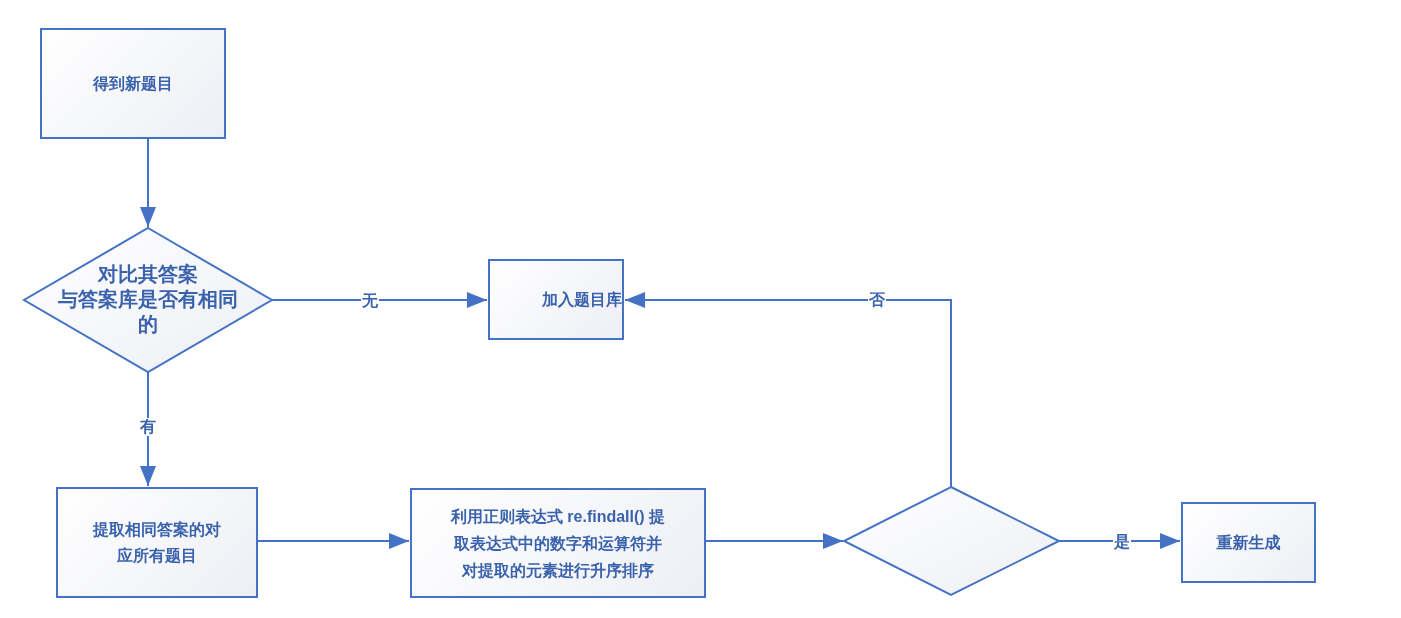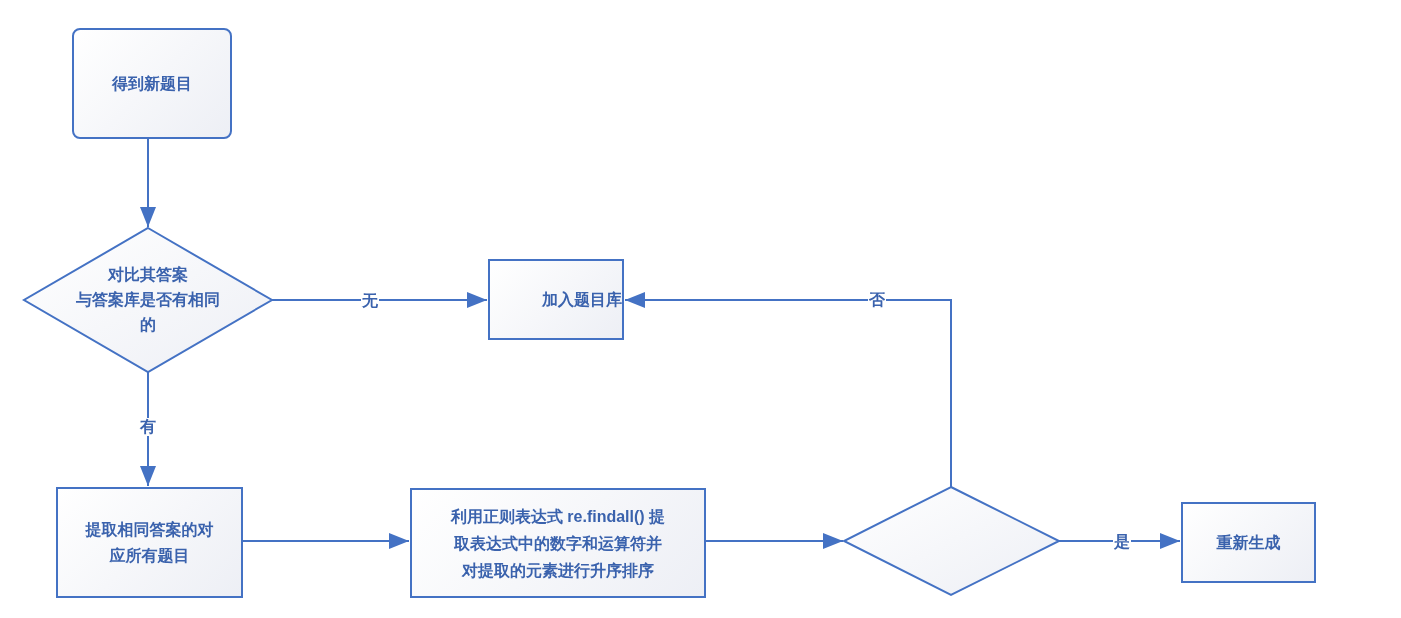--- a/index.html
+++ b/index.html
@@ -51,21 +51,21 @@
     font-size: 16px;
     line-height: 26px;
     white-space: pre-line;
     font-weight: bold;
   }
   .diamond-text {
     position: absolute;
     transform: translate(-50%, -50%);
     text-align: center;
     color: var(--text);
-    font-size: 16px;
+    font-size: 20px;
     line-height: 25px;
     white-space: pre-line;
     font-weight: bold;
   }
   .edge-label {
     position: absolute;
     transform: translate(-50%, -50%);
     background: var(--bg);
     color: var(--text);
     font-size: 16px;
@@ -95,29 +95,29 @@
     <line class="edge" x1="148" y1="372" x2="148" y2="486" marker-end="url(#arrow)"></line>
     <line class="edge" x1="243" y1="541" x2="409" y2="541" marker-end="url(#arrow)"></line>
     <line class="edge" x1="706" y1="541" x2="843" y2="541" marker-end="url(#arrow)"></line>
     <line class="edge" x1="1059" y1="541" x2="1180" y2="541" marker-end="url(#arrow)"></line>
     <polyline class="edge" points="951,487 951,300 625,300" marker-end="url(#arrow)"></polyline>
 
     <polygon class="diamond" points="148,228 272,300 148,372 24,300"></polygon>
     <polygon class="diamond" points="951,487 1059,541 951,595 844,541"></polygon>
   </svg>
 
-  <div class="node" style="left:72px; top:28px; width:160px; height:111px;border-radius:8px;">
+  <div class="node" style="left:40px; top:28px; width:186px; height:111px;">
     <span>得到新题目</span>
   </div>
 
   <div class="node" style="left:488px; top:259px; width:136px; height:81px;justify-content:flex-end;">
     <span>加入题目库</span>
   </div>
 
-  <div class="node" style="left:56px; top:487px; width:187px; height:111px;">
+  <div class="node" style="left:56px; top:487px; width:202px; height:111px;">
     <span>提取相同答案的对
 应所有题目</span>
   </div>
 
   <div class="node" style="left:410px; top:488px; width:296px; height:110px; line-height:27px;">
     <span>利用正则表达式 re.findall() 提
 取表达式中的数字和运算符并
 对提取的元素进行升序排序</span>
   </div>
 

